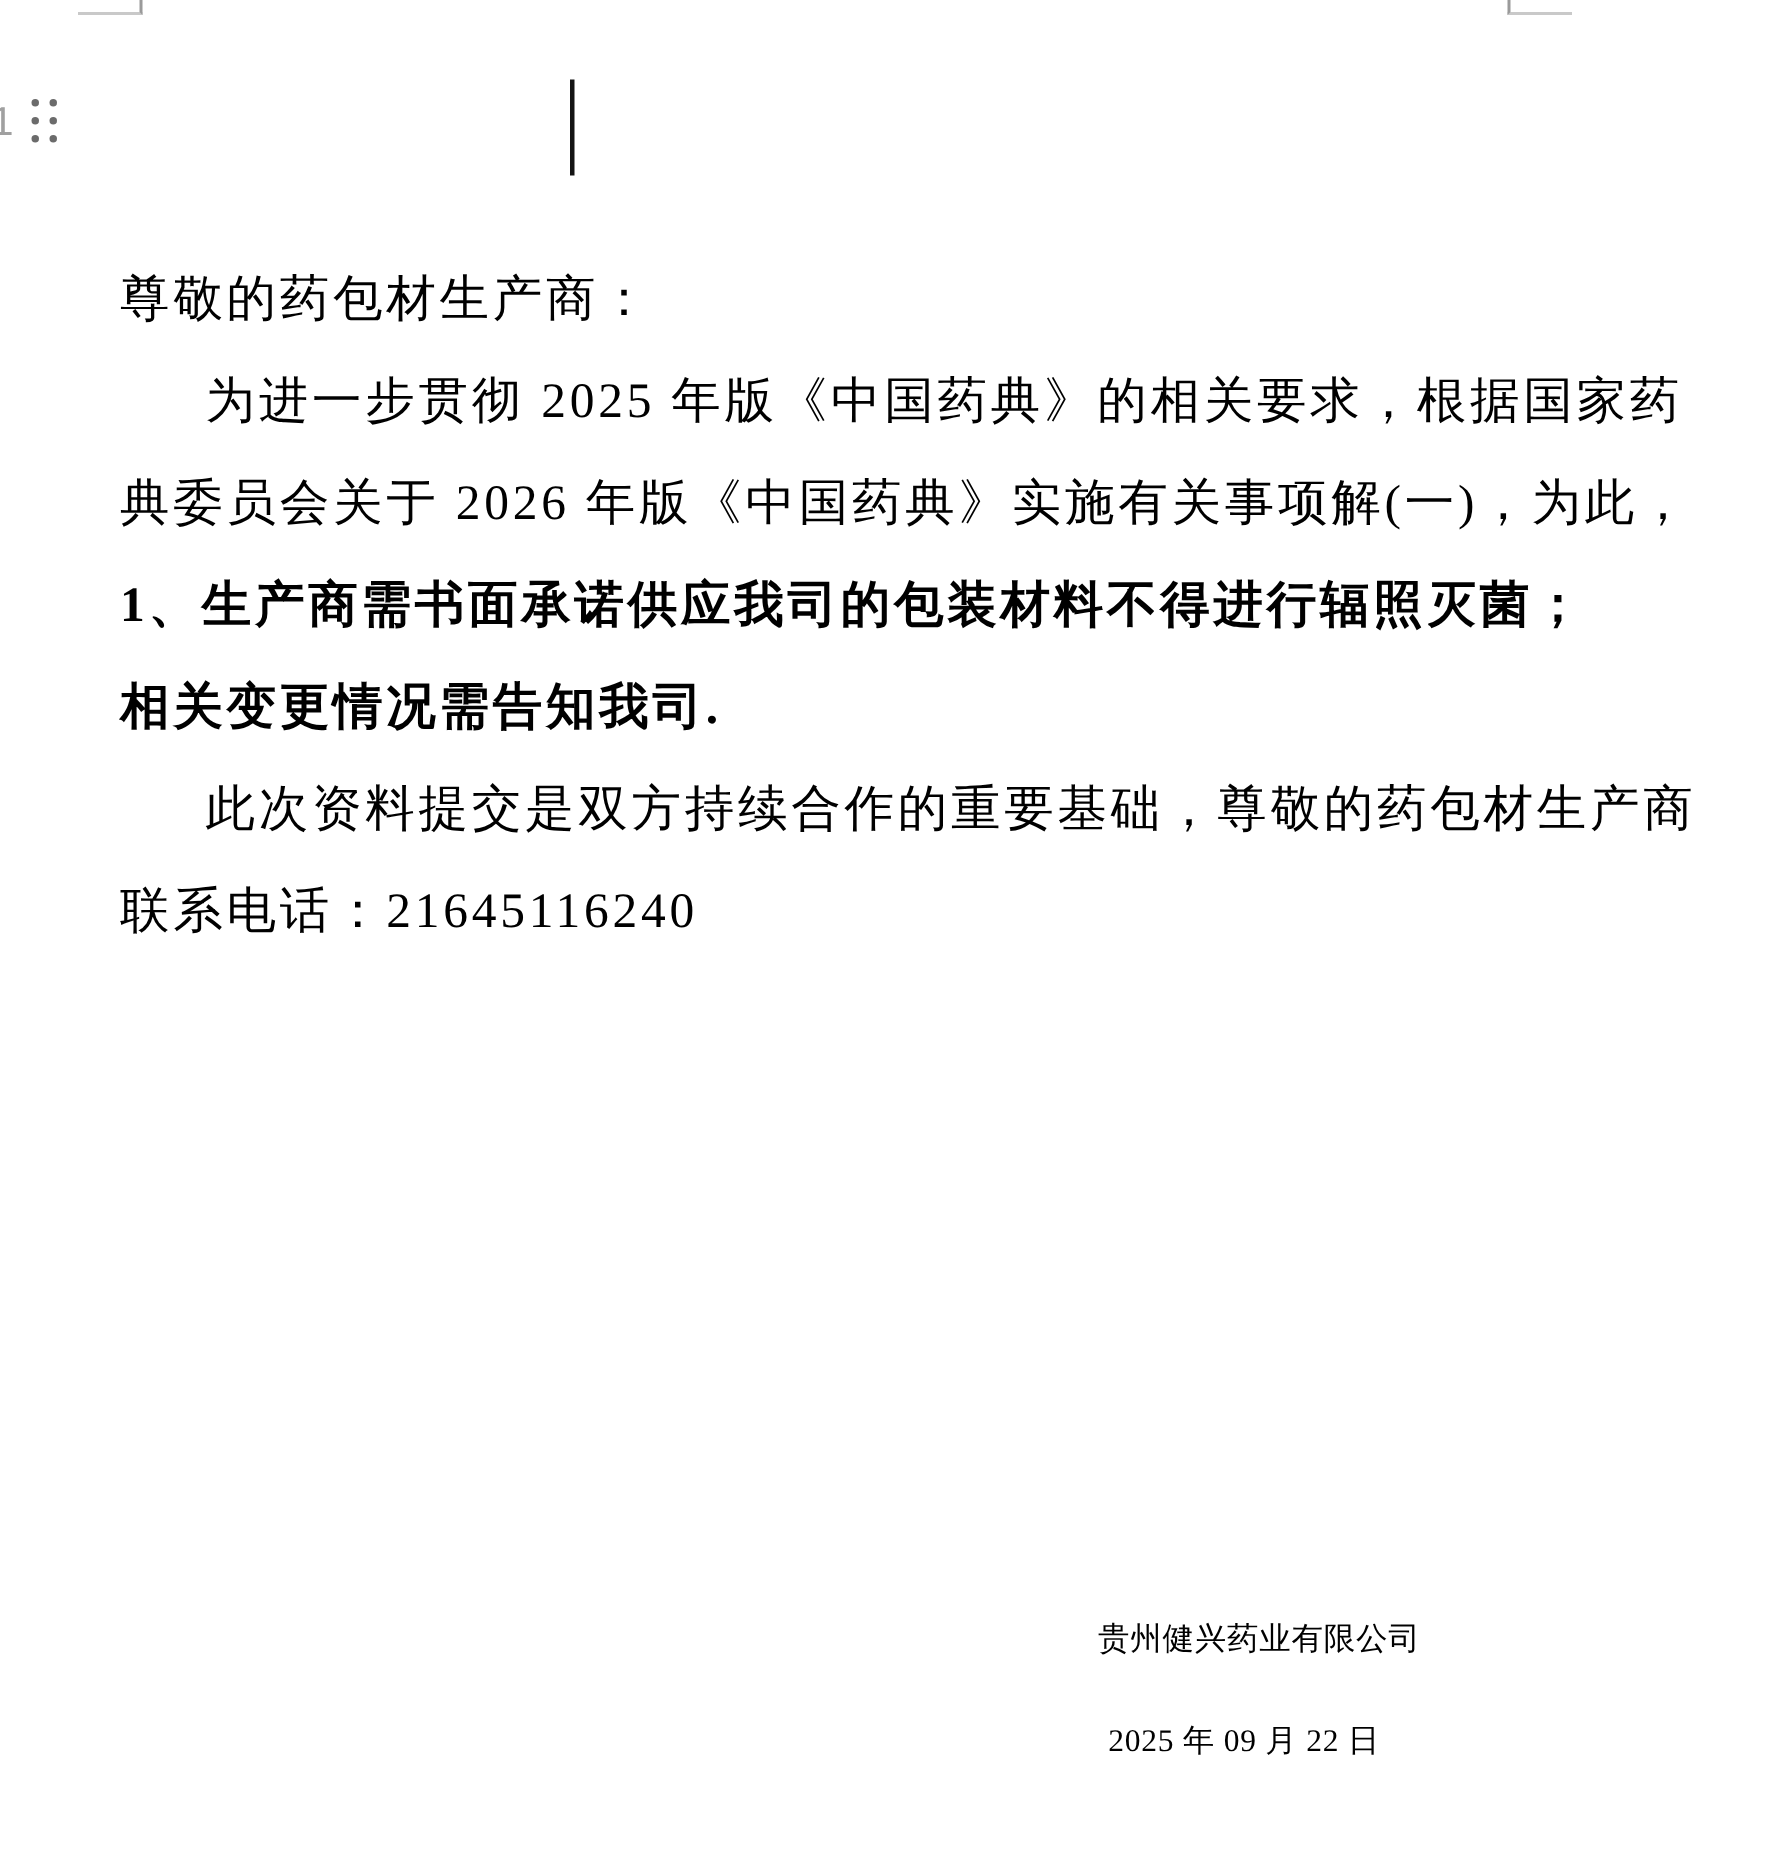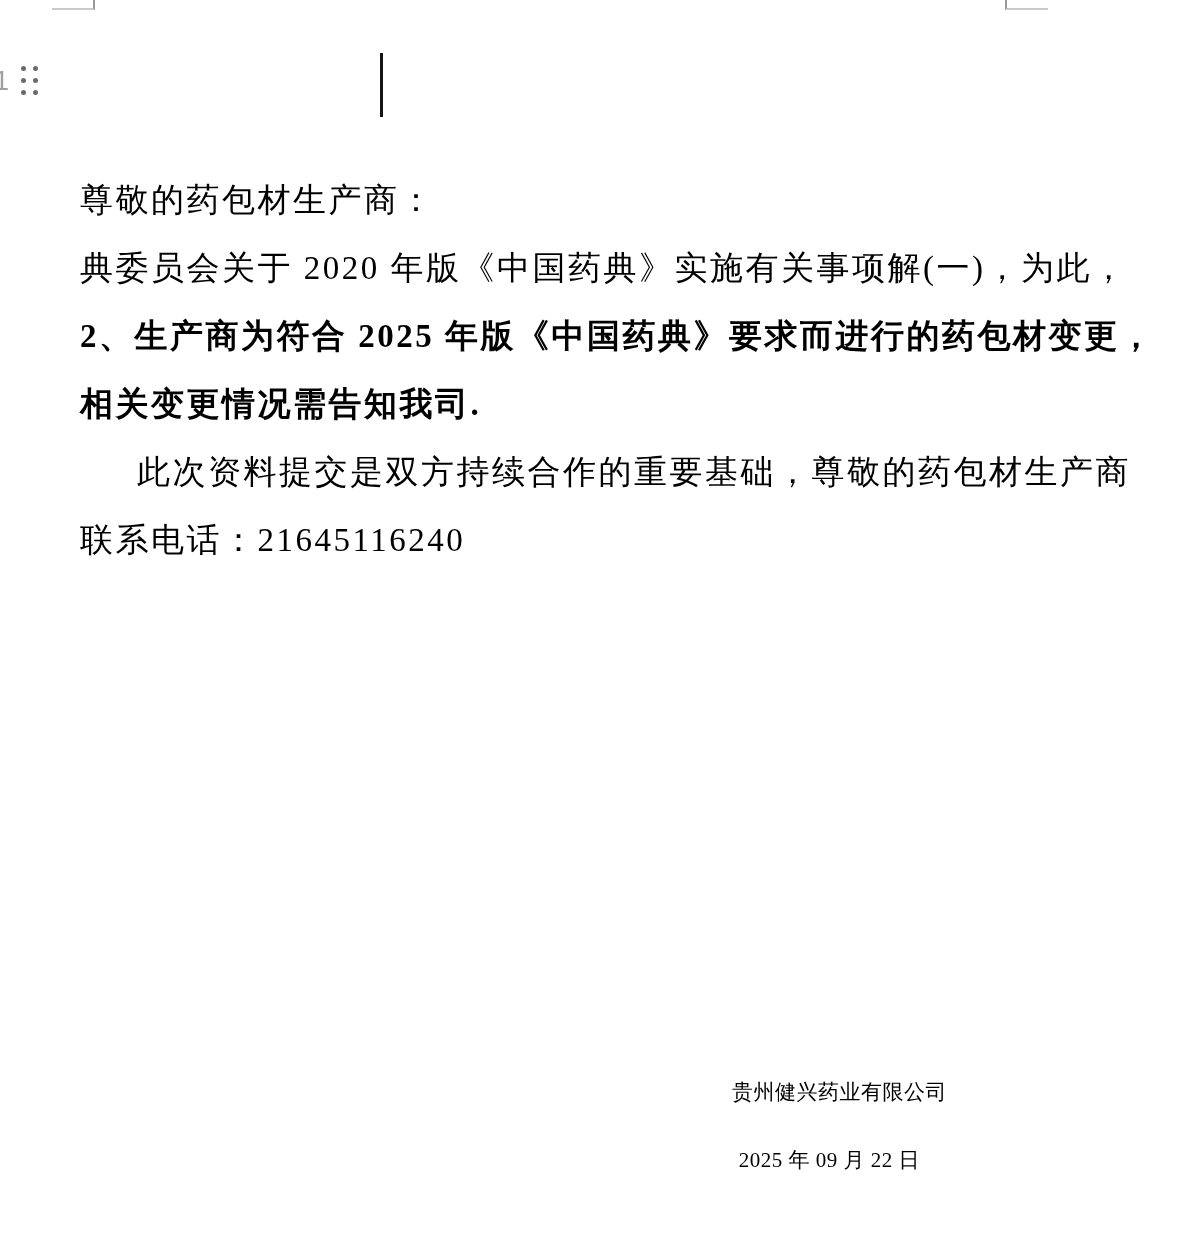--- a/index.html
+++ b/index.html
@@ -135,22 +135,23 @@
     <span class="dot"></span>
     <span class="dot"></span>
     <span class="dot"></span>
   </div>
 
   <div class="caret"></div>
 
 
   <div class="body-text">
     <div class="line">尊敬的药包材生产商：</div>
-    <div class="line">典委员会关于 2020 年版《中国药典》实施有关事项解(一)，为此，</div>
-    <div class="line bold">2、生产商为符合 2025 年版《中国药典》要求而进行的药包材变更，</div>
+    <div class="line indent">为进一步贯彻 2025 年版《中国药典》的相关要求，根据国家药</div>
+    <div class="line">典委员会关于 2026 年版《中国药典》实施有关事项解(一)，为此，</div>
+    <div class="line bold">1、生产商需书面承诺供应我司的包装材料不得进行辐照灭菌；</div>
     <div class="line bold">相关变更情况需告知我司.</div>
     <div class="line indent">此次资料提交是双方持续合作的重要基础，尊敬的药包材生产商</div>
     <div class="line">联系电话：21645116240</div>
   </div>
 
   <div class="signature">
     <div class="sig-line company">贵州健兴药业有限公司</div>
     <div class="sig-line date">2025 年 09 月 22 日</div>
   </div>
 

